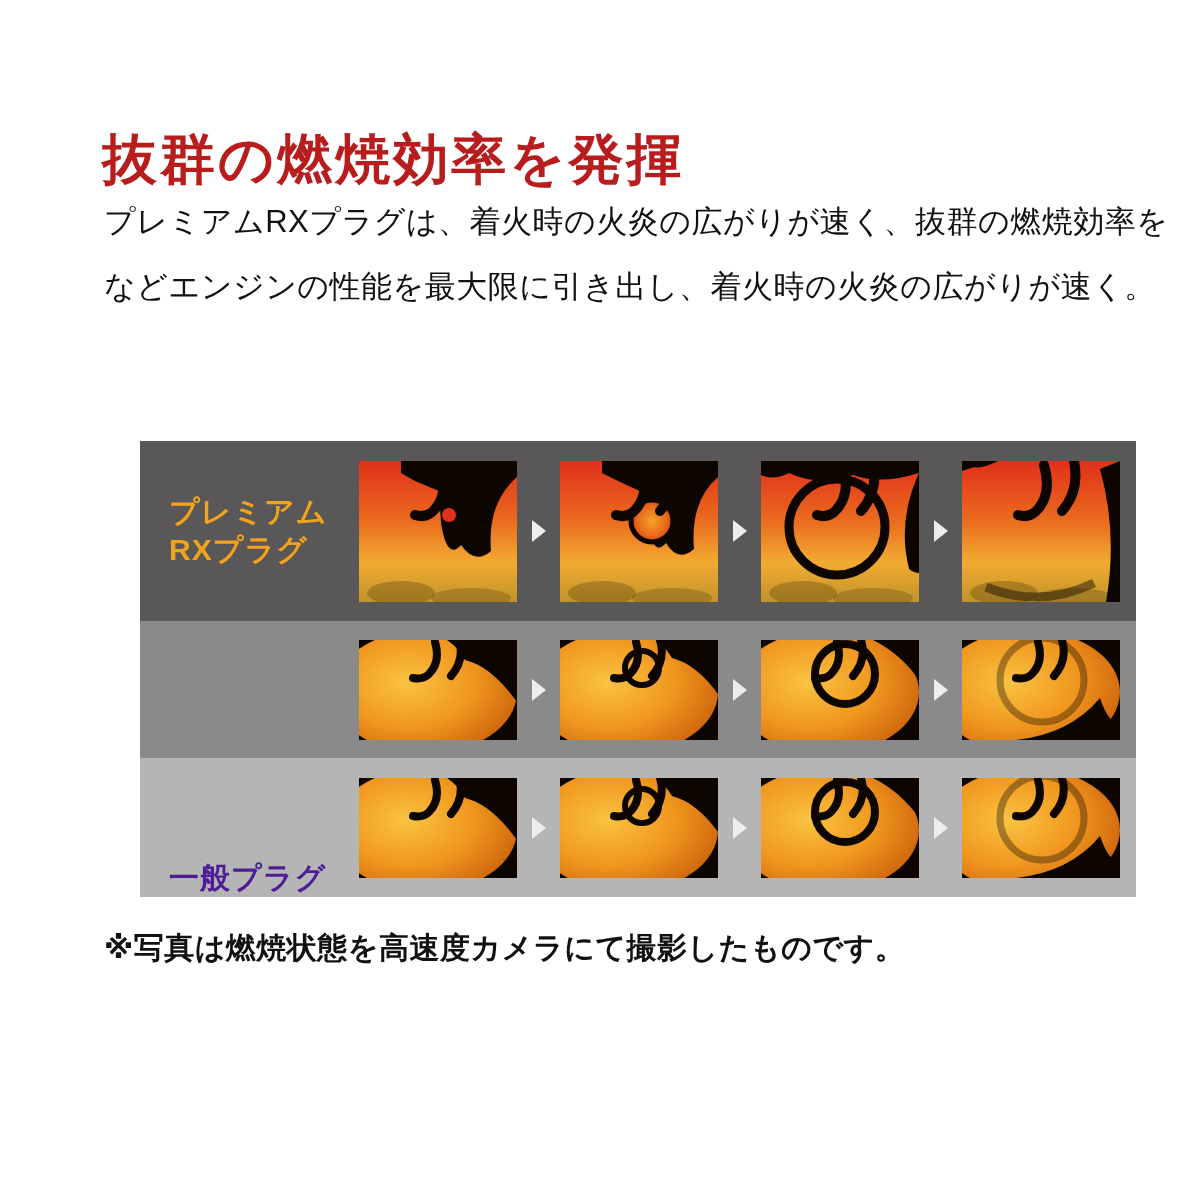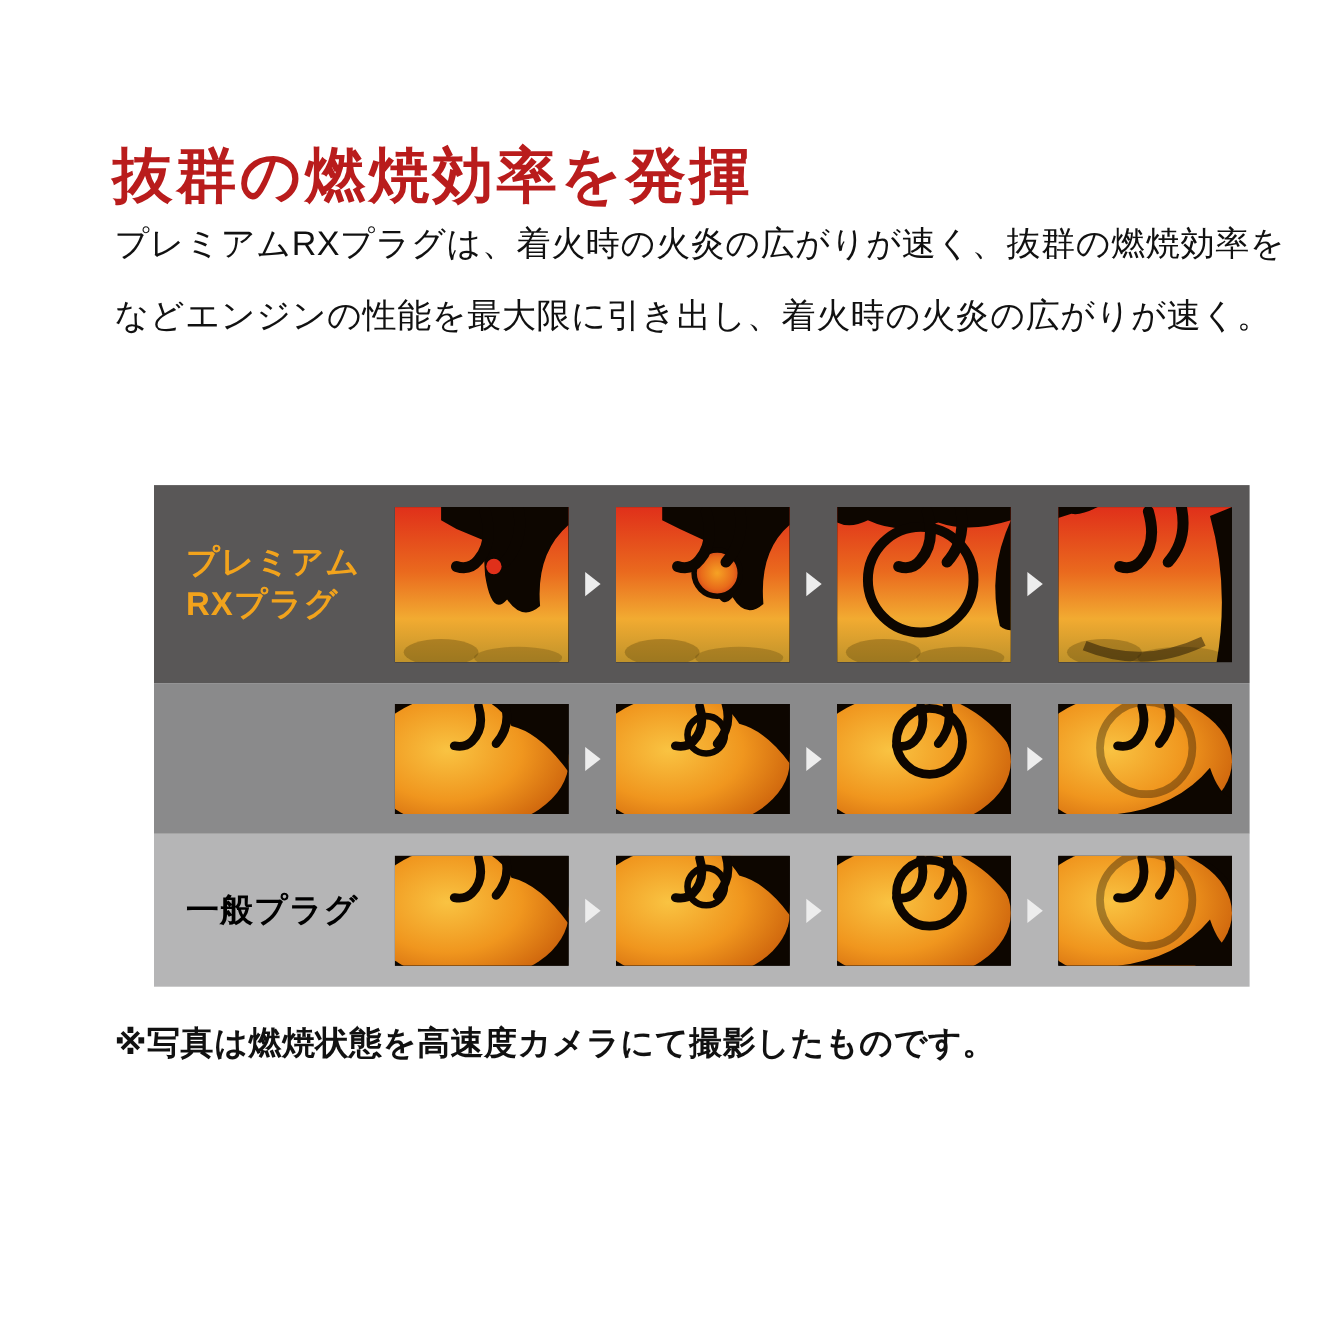--- a/index.html
+++ b/index.html
@@ -198,21 +198,21 @@
             <path fill="#0d0600" d="M126,0 H158 V26 Q144,8 126,0 Z"></path>
             <path fill="#0d0600" d="M54,100 Q108,94 138,58 Q146,82 158,86 V100 Z"></path>
             <circle cx="80" cy="40" r="42" fill="none" stroke="rgba(13,6,0,0.35)" stroke-width="7"></circle>
             <path d="M76,2 Q82,22 70,34 Q64,40 54,38" fill="none" stroke="#0d0600" stroke-width="8" stroke-linecap="round"></path>
             <path d="M100,0 Q106,20 92,36" fill="none" stroke="#0d0600" stroke-width="8" stroke-linecap="round"></path>
           </svg>
         </div>
       </div>
     </div>
     <div class="comp-row" style="height: 139px; background: rgb(181, 181, 182);">
-      <div class="row-label" style="color: #000000;">
+      <div class="row-label" style="color: #4c1d95; justify-content: flex-end;">
         <span>一般プラグ</span>
       </div>
       <div class="frames">
         <div class="cell" style="height: 100px;">
           <svg width="158" height="100" viewBox="0 0 158 100">
             <rect width="158" height="100" fill="#0d0600"></rect>
             <ellipse cx="66" cy="52" rx="92" ry="62" fill="url(#gAM)"></ellipse>
             <path fill="#0d0600" d="M88,0 H158 V62 Q132,26 106,20 Q100,8 88,0 Z"></path>
             <path d="M76,2 Q82,22 70,34 Q64,40 54,38" fill="none" stroke="#0d0600" stroke-width="8" stroke-linecap="round"></path>
             <path d="M100,0 Q106,20 92,36" fill="none" stroke="#0d0600" stroke-width="8" stroke-linecap="round"></path>

